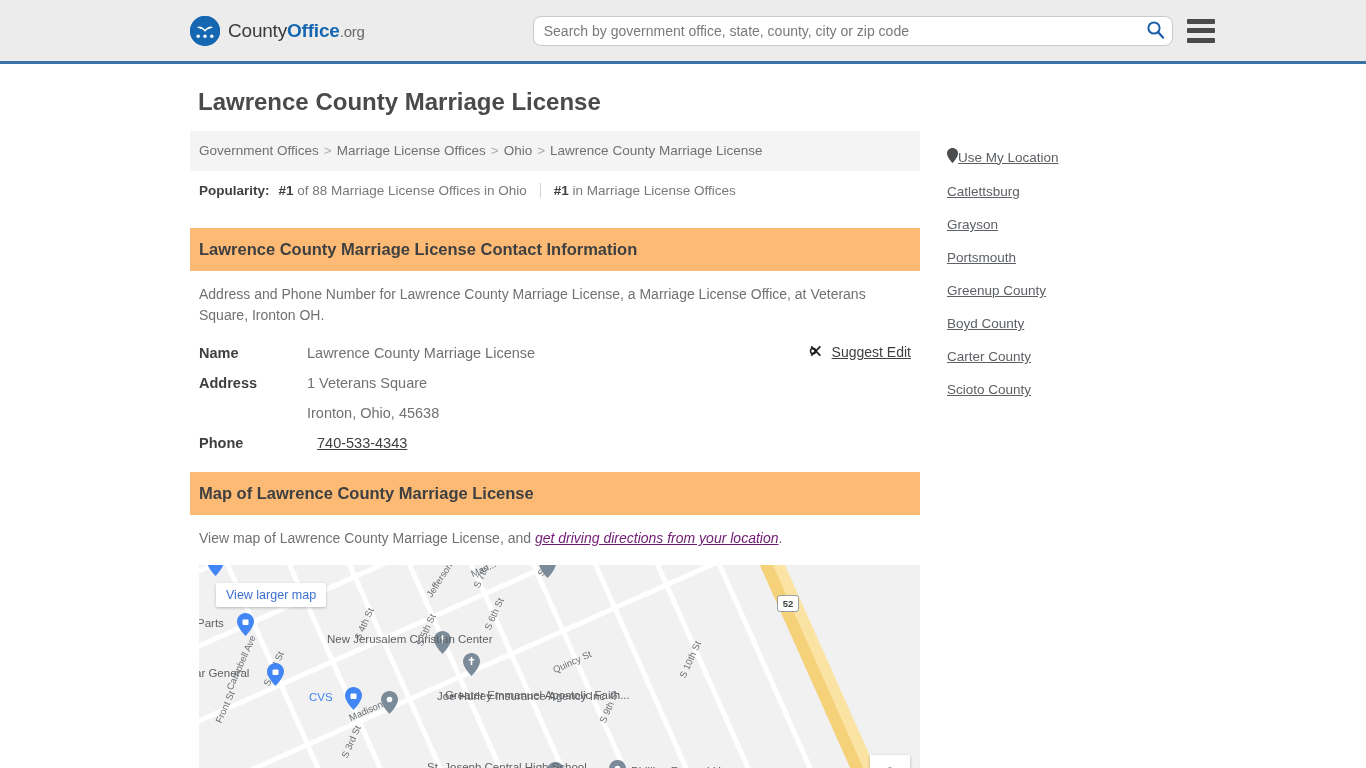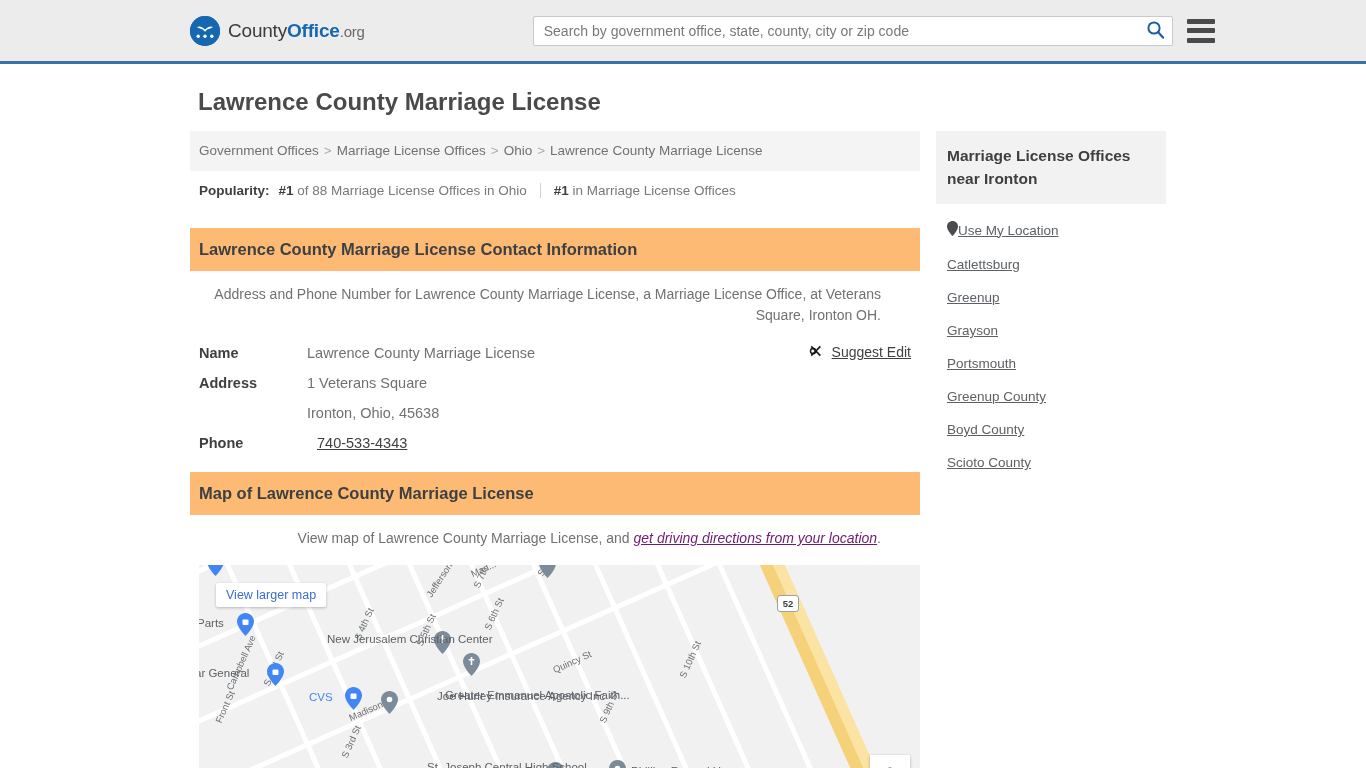--- a/index.html
+++ b/index.html
@@ -39,21 +39,21 @@
   .logo-text .t2{ color:#1667b1; font-weight:bold; }
   .logo-text .t3{ color:#6a6a6a; font-size:15px; }
 
   .search-wrap{
     margin-left:168px; position:relative;
     width:640px; height:30px;
   }
   .search-input{
     width:640px; height:30px;
     border:1px solid #c9c9c9; background:#fff;
-    border-radius:2px;
+    border-radius:8px;
     padding:0 38px 0 10px;
     font-size:14px; color:#444;
     font-family:"Liberation Sans", sans-serif;
     outline:none;
   }
   .search-input::placeholder{ color:#77797c; }
   .search-btn{
     position:absolute; right:4px; top:3px;
     width:26px; height:24px; border:0; background:transparent;
     cursor:pointer; padding:0;
@@ -103,21 +103,21 @@
     margin:0 13px; vertical-align:middle;
   }
 
   .section-head{
     background:#fdba74; padding:12px 9px;
     font-size:16.5px; font-weight:bold; color:#3d3f41;
     margin-top:18px;
   }
   .section-desc{
     font-size:14px; line-height:21px; color:#6f7173;
-    padding:13px 9px 0 9px; max-width:700px;text-align:right;
+    padding:13px 9px 0 9px; max-width:700px;
   }
   .section-desc a{ color:#701a75; text-decoration:underline; cursor:pointer; font-weight:normal;font-style:italic;}
 
   
   .details{ margin-top:16px; position:relative; padding:0 9px; }
   .detail-row{ display:flex; align-items:flex-start; margin-bottom:8px; }
   .detail-label{
     width:108px; flex:0 0 108px;
     font-size:14.5px; font-weight:bold; color:#3d3f41; line-height:22px;
   }
@@ -415,47 +415,46 @@
               <rect x="7.5" y="1.5" width="3" height="15" fill="#555"></rect>
               <rect x="1.5" y="7.5" width="15" height="3" fill="#555"></rect>
             </svg>
           </div>
         </div>
       </div>
 
     </div>
 
     <div class="side-col">
-      <div class="side-head">Marriage License Offices near Ironton</div>
       <div class="side-list">
         <div class="side-item">
           <span>
             <svg width="11" height="15" viewBox="0 0 11 15" aria-hidden="true">
               <path d="M5.5 0C2.5 0 0 2.4 0 5.4c0 4 5.5 9.6 5.5 9.6S11 9.4 11 5.4C11 2.4 8.5 0 5.5 0z" fill="#4a4c4e"></path>
             </svg>
           </span>
           <a>Use My Location</a>
         </div>
         <div class="side-item">
             <a>Catlettsburg</a>
           </div>
         <div class="side-item">
-            <a>Greenup</a>
-          </div>
-        <div class="side-item">
             <a>Grayson</a>
           </div>
         <div class="side-item">
             <a>Portsmouth</a>
           </div>
         <div class="side-item">
             <a>Greenup County</a>
           </div>
         <div class="side-item">
             <a>Boyd County</a>
+          </div>
+        <div class="side-item">
+            <a>Carter County</a>
           </div>
         <div class="side-item">
             <a>Scioto County</a>
           </div>
       </div>
     </div>
   </div>
 </div>
 
 </body></html>

